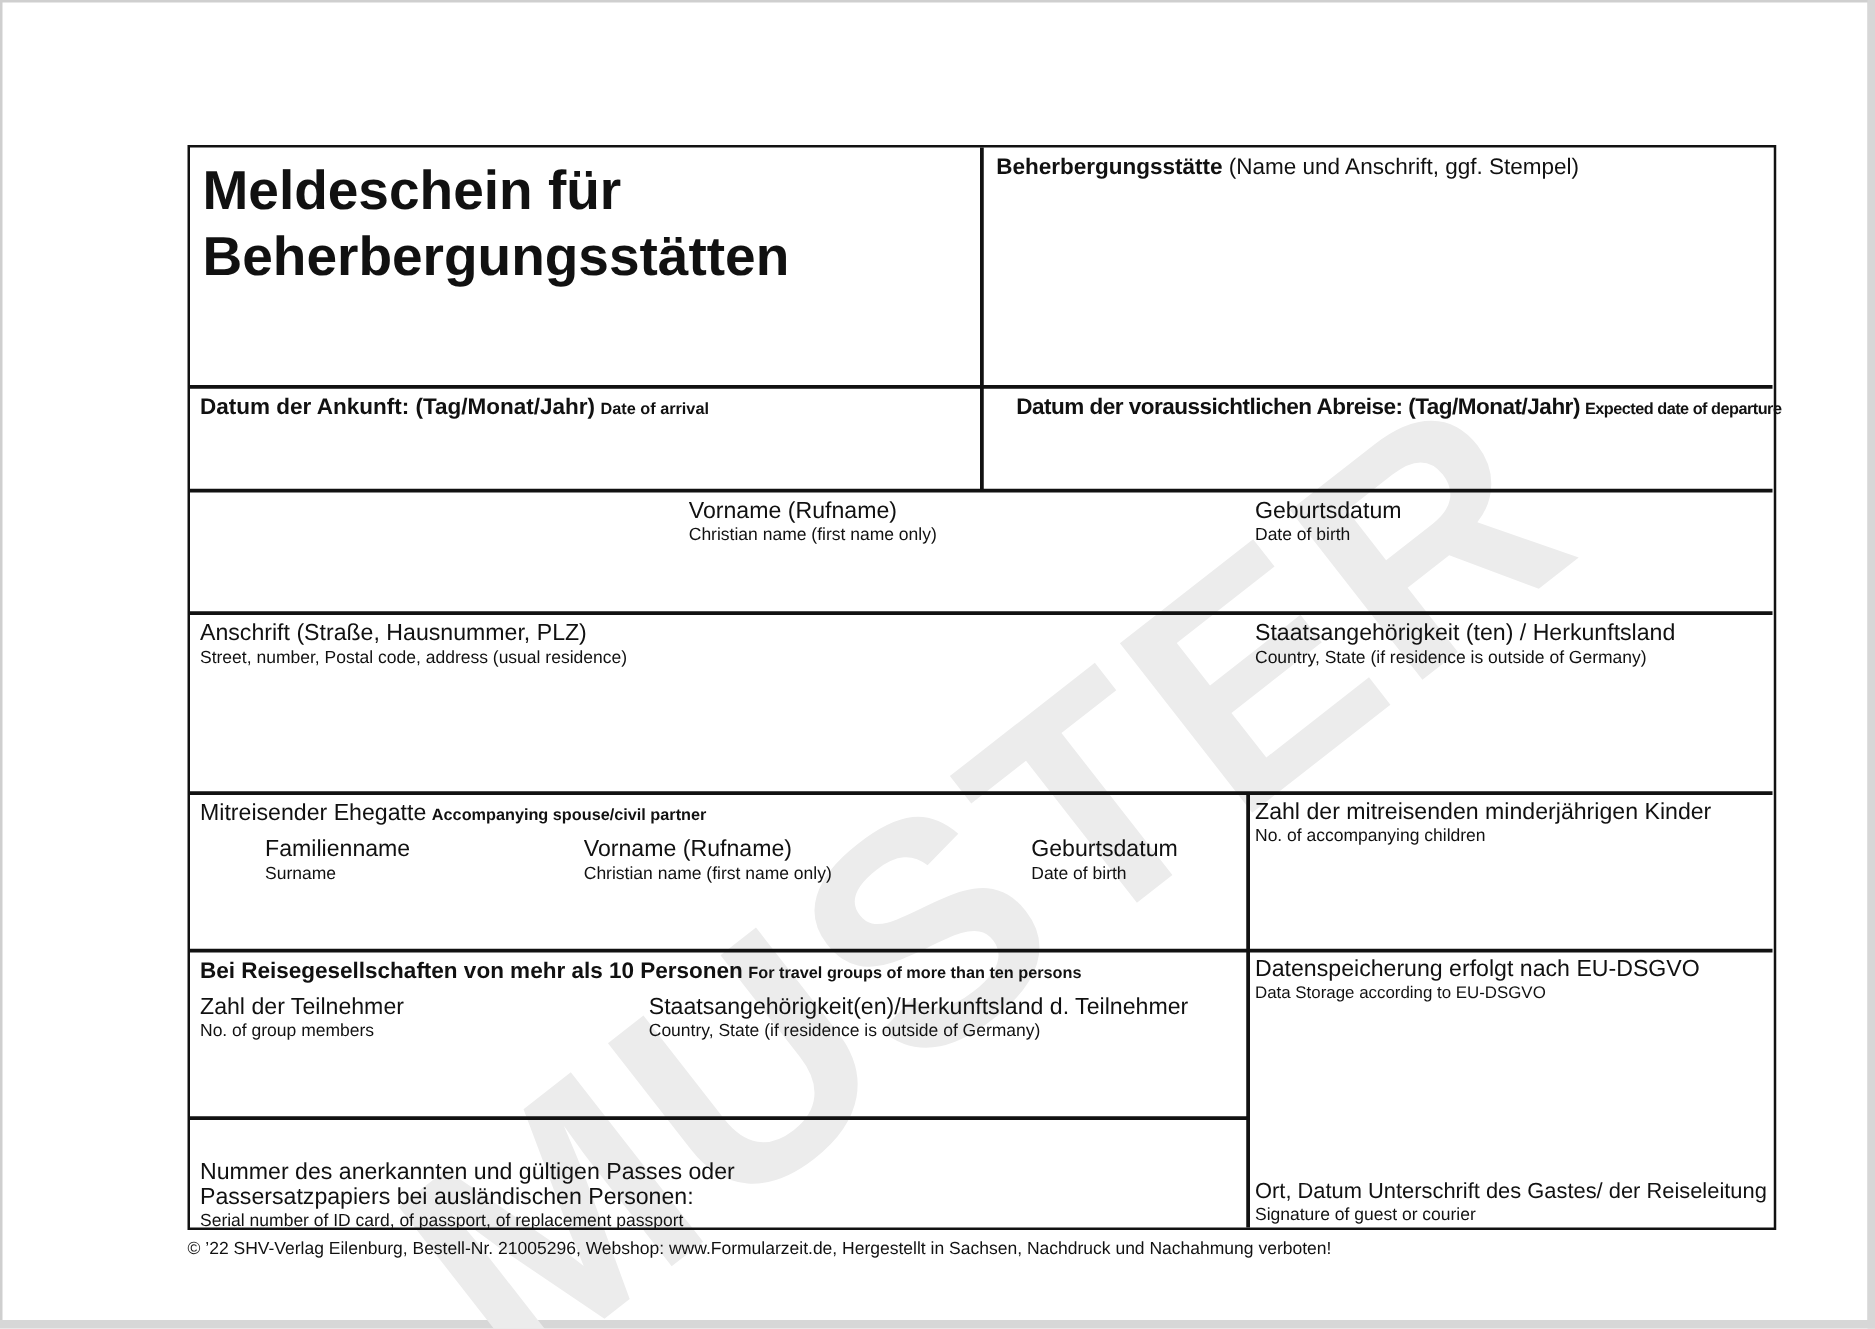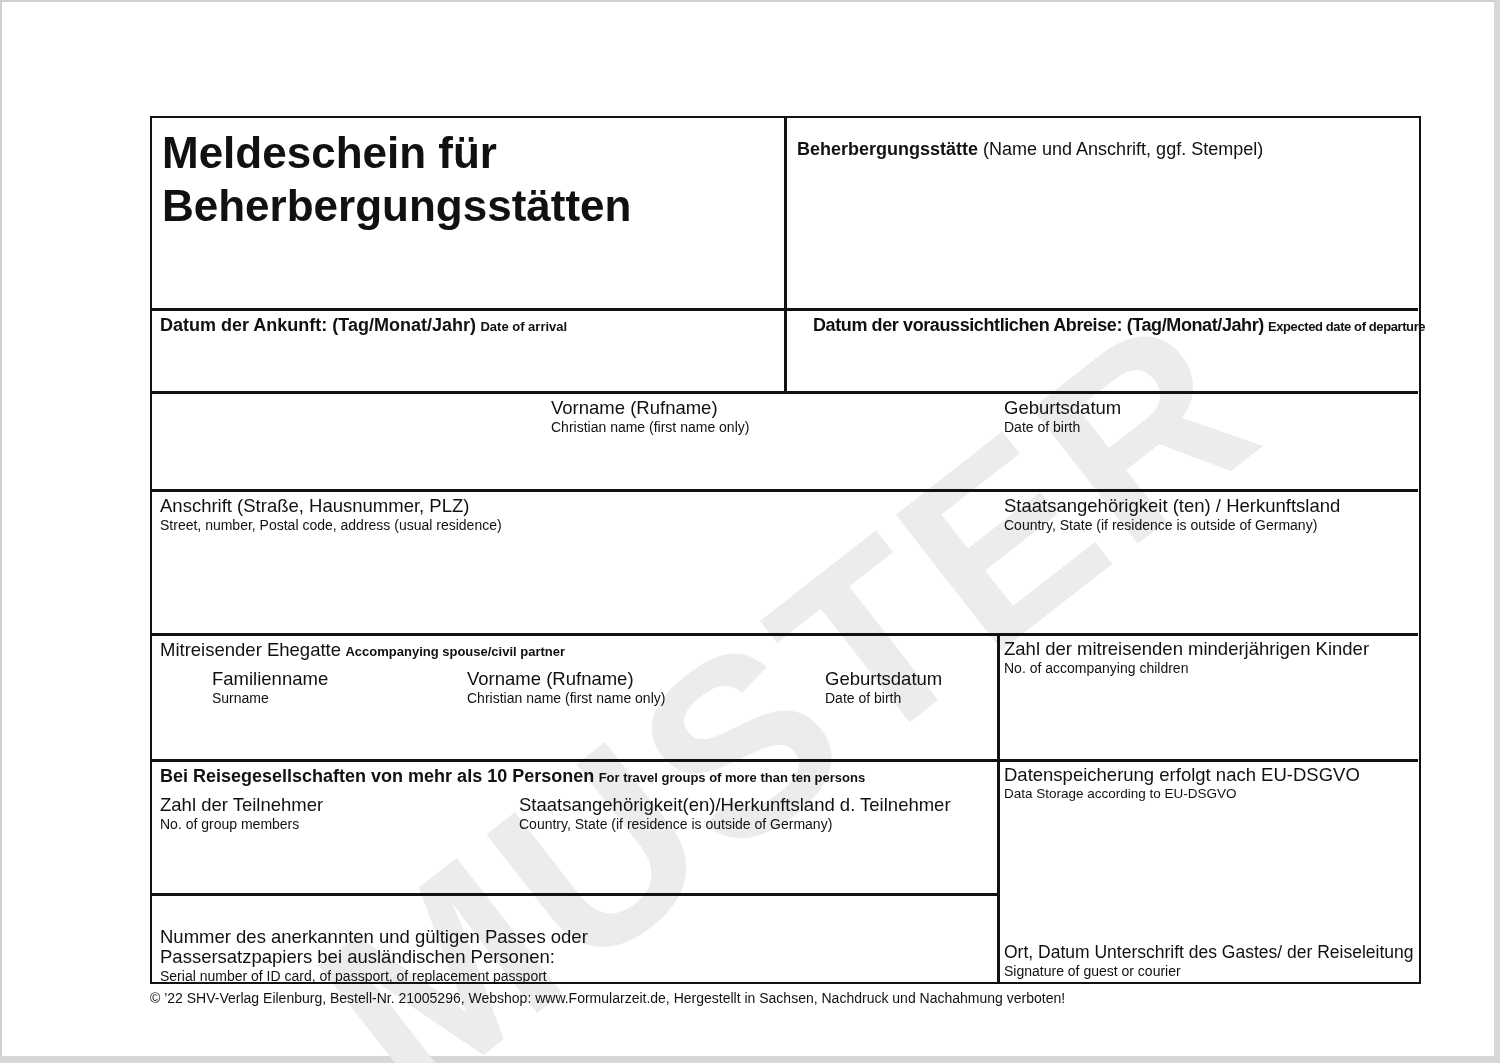--- a/index.html
+++ b/index.html
@@ -83,21 +83,21 @@
   <div class="hline" style="left:0; top:775px; width:846px;"></div>
   <div class="vline" style="left:845px; top:516px; height:348px;"></div>
 
   <div class="cell" style="left:0; top:0; width:632px; height:190px;">
     <div class="title">
       <div>Meldeschein für</div>
       <div>Beherbergungsstätten</div>
     </div>
   </div>
 
-  <div class="cell" style="left:635px; top:0; width:631px; height:190px;margin-top:16px;">
+  <div class="cell" style="left:635px; top:0; width:631px; height:190px;">
     <div class="head" style="left:10px; top:4px;">
       <span class="label-bold">Beherbergungsstätte</span><span class="label-normal"> (Name und Anschrift, ggf. Stempel)</span>
     </div>
   </div>
 
   <div class="cell" style="left:0; top:193px; width:632px; height:80px;">
     <div class="head" style="left:8px; top:3px;">
       <span class="label-bold">Datum der Ankunft: (Tag/Monat/Jahr)</span>
       <span class="label-small-bold">Date of arrival</span>
     </div>

